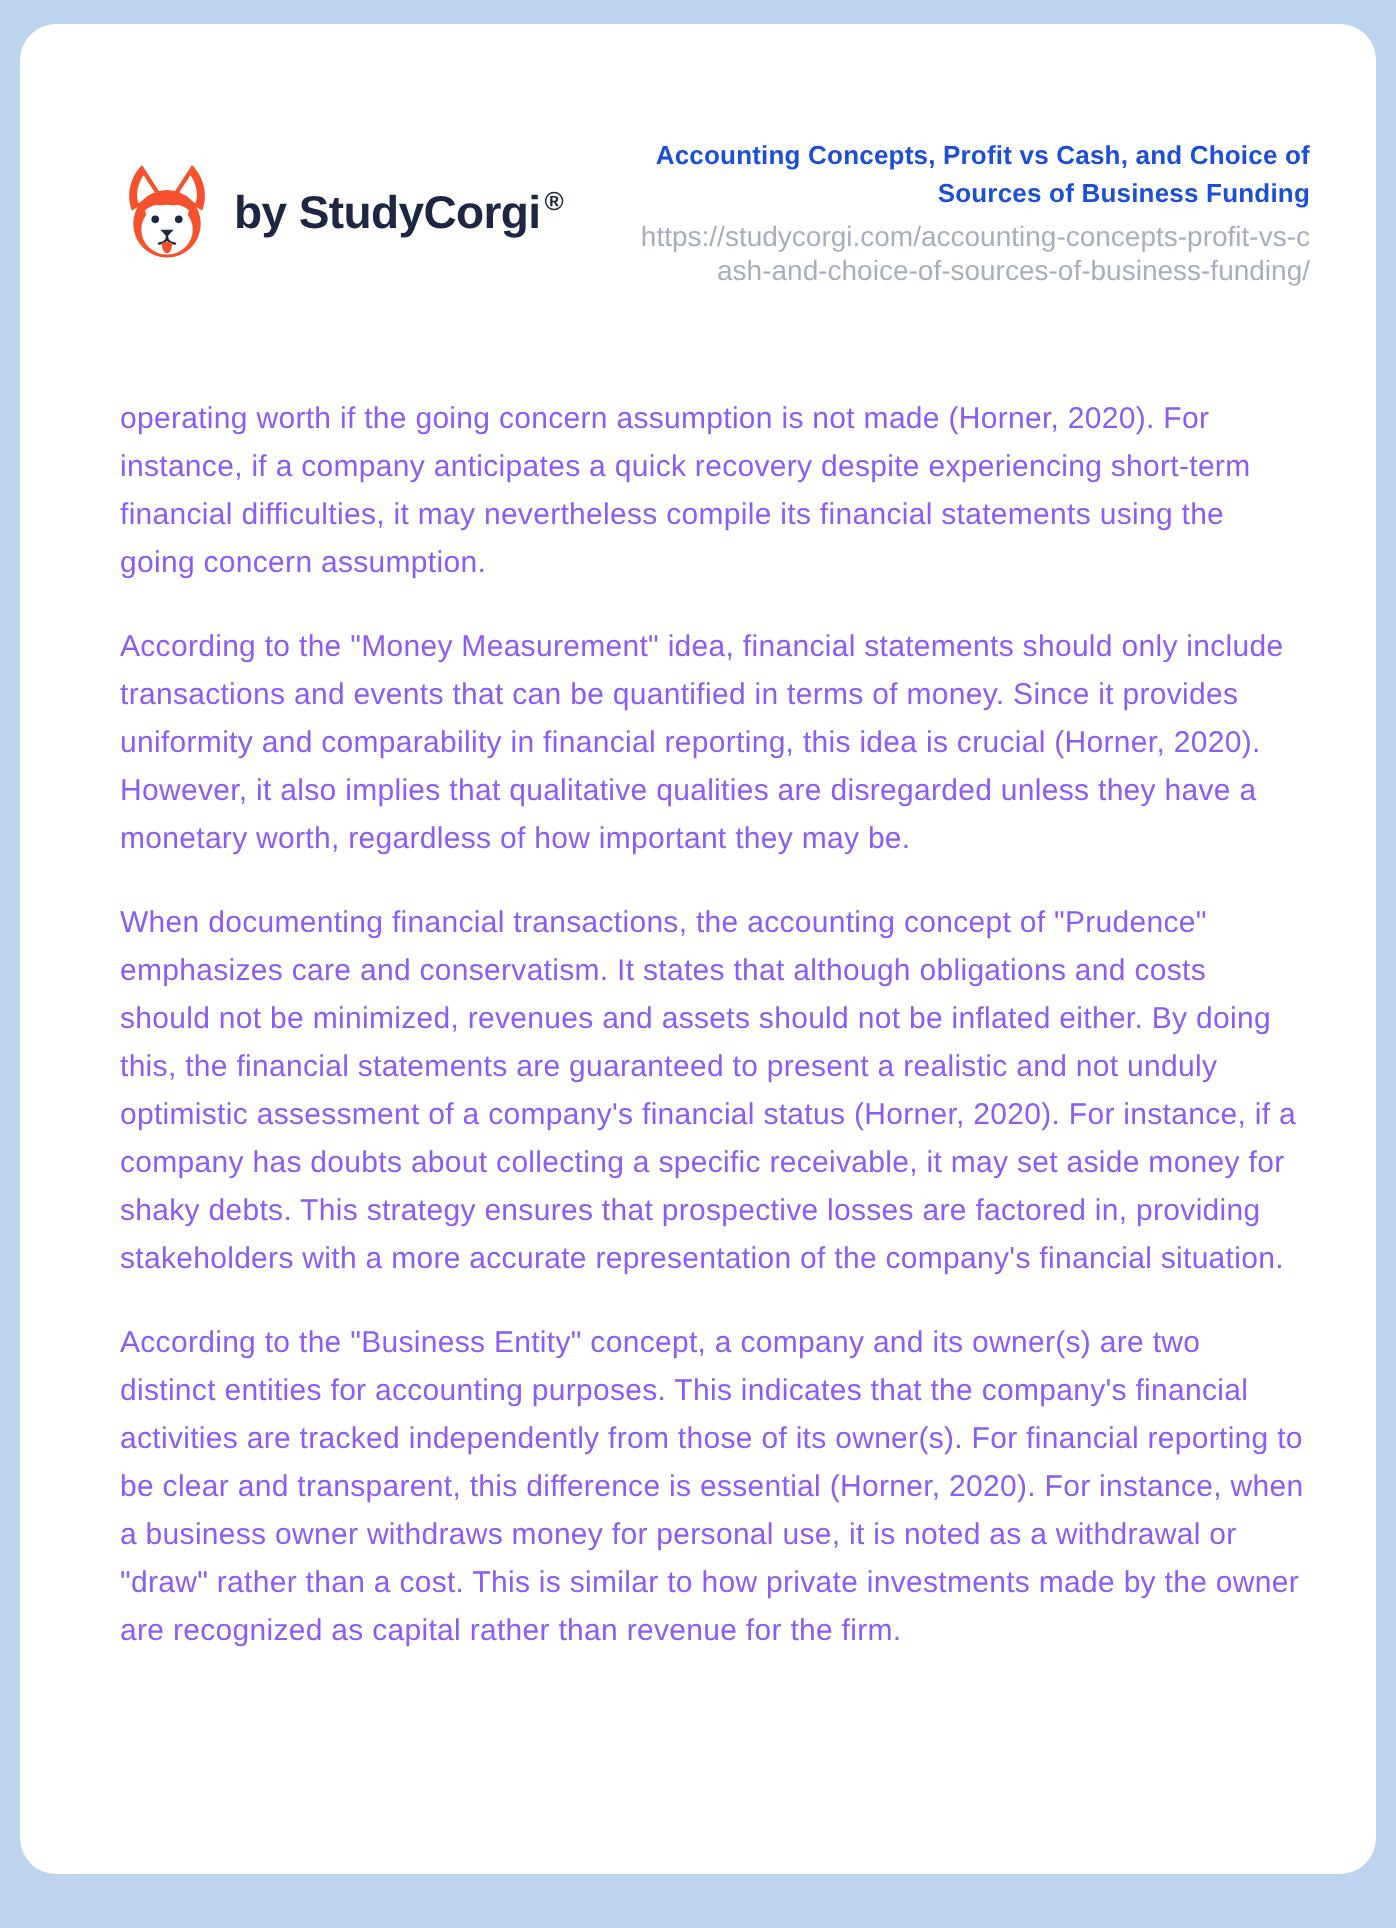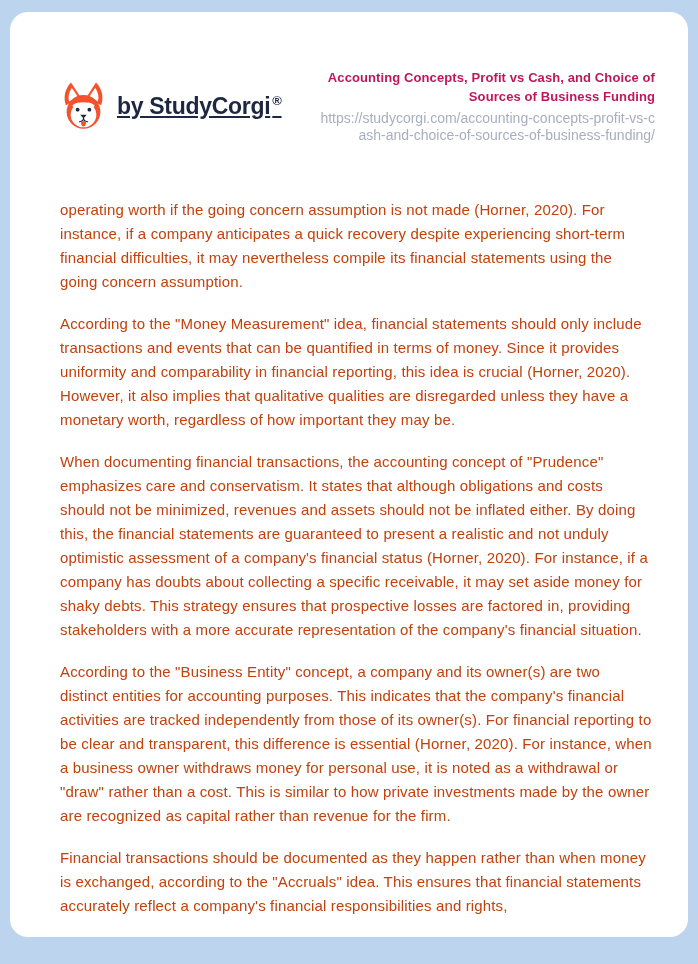--- a/index.html
+++ b/index.html
@@ -39,40 +39,39 @@
   }
 
   .logo-icon { width: 47px; height: 50px; display: block; }
 
   .brand {
     font-size: 23px;
     font-weight: 800;
     color: #1e2742;
     letter-spacing: -0.3px;
     white-space: nowrap;
-    text-decoration: underline;
   }
 
   .reg-mark {
     font-size: 13px;
     font-weight: 700;
     color: #1e2742;
     vertical-align: super;
     margin-left: 2px;
   }
 
   .header-meta {
     width: 336px;
     text-align: right;
   }
 
   .doc-title {
     font-size: 13px;
     font-weight: 700;
-    color: #be185d;
+    color: #1d4ed8;
     line-height: 19px;
     letter-spacing: 0.1px;
   }
 
   .doc-url {
     display: block;
     margin-top: 4px;
     font-size: 14px;
     color: #a9aebf;
     line-height: 17px;
@@ -81,21 +80,21 @@
   }
 
   
   .doc-body {
     padding: 54px 36px 0 50px;
   }
 
   .doc-body p {
     font-size: 15px;
     line-height: 24px;
-    color: #c2410c;
+    color: #8b5cf6;
     letter-spacing: 0.15px;
     margin-bottom: 18px;
   }
 </style>
 </head>
 <body>
 
 <div class="page-card">
 
   <div class="header">
@@ -131,16 +130,15 @@
       <a class="doc-url" href="#">https://studycorgi.com/accounting-concepts-profit-vs-cash-and-choice-of-sources-of-business-funding/</a>
     </div>
 
   </div>
 
   <div class="doc-body">
     <p>operating worth if the going concern assumption is not made (Horner, 2020). For instance, if a company anticipates a quick recovery despite experiencing short-term financial difficulties, it may nevertheless compile its financial statements using the going concern assumption.</p>
     <p>According to the "Money Measurement" idea, financial statements should only include transactions and events that can be quantified in terms of money. Since it provides uniformity and comparability in financial reporting, this idea is crucial (Horner, 2020). However, it also implies that qualitative qualities are disregarded unless they have a monetary worth, regardless of how important they may be.</p>
     <p>When documenting financial transactions, the accounting concept of "Prudence" emphasizes care and conservatism. It states that although obligations and costs should not be minimized, revenues and assets should not be inflated either. By doing this, the financial statements are guaranteed to present a realistic and not unduly optimistic assessment of a company's financial status (Horner, 2020). For instance, if a company has doubts about collecting a specific receivable, it may set aside money for shaky debts. This strategy ensures that prospective losses are factored in, providing stakeholders with a more accurate representation of the company's financial situation.</p>
     <p>According to the "Business Entity" concept, a company and its owner(s) are two distinct entities for accounting purposes. This indicates that the company's financial activities are tracked independently from those of its owner(s). For financial reporting to be clear and transparent, this difference is essential (Horner, 2020). For instance, when a business owner withdraws money for personal use, it is noted as a withdrawal or "draw" rather than a cost. This is similar to how private investments made by the owner are recognized as capital rather than revenue for the firm.</p>
-    <p>Financial transactions should be documented as they happen rather than when money is exchanged, according to the "Accruals" idea. This ensures that financial statements accurately reflect a company's financial responsibilities and rights,</p>
   </div>
 
 </div>
 
 </body></html>

